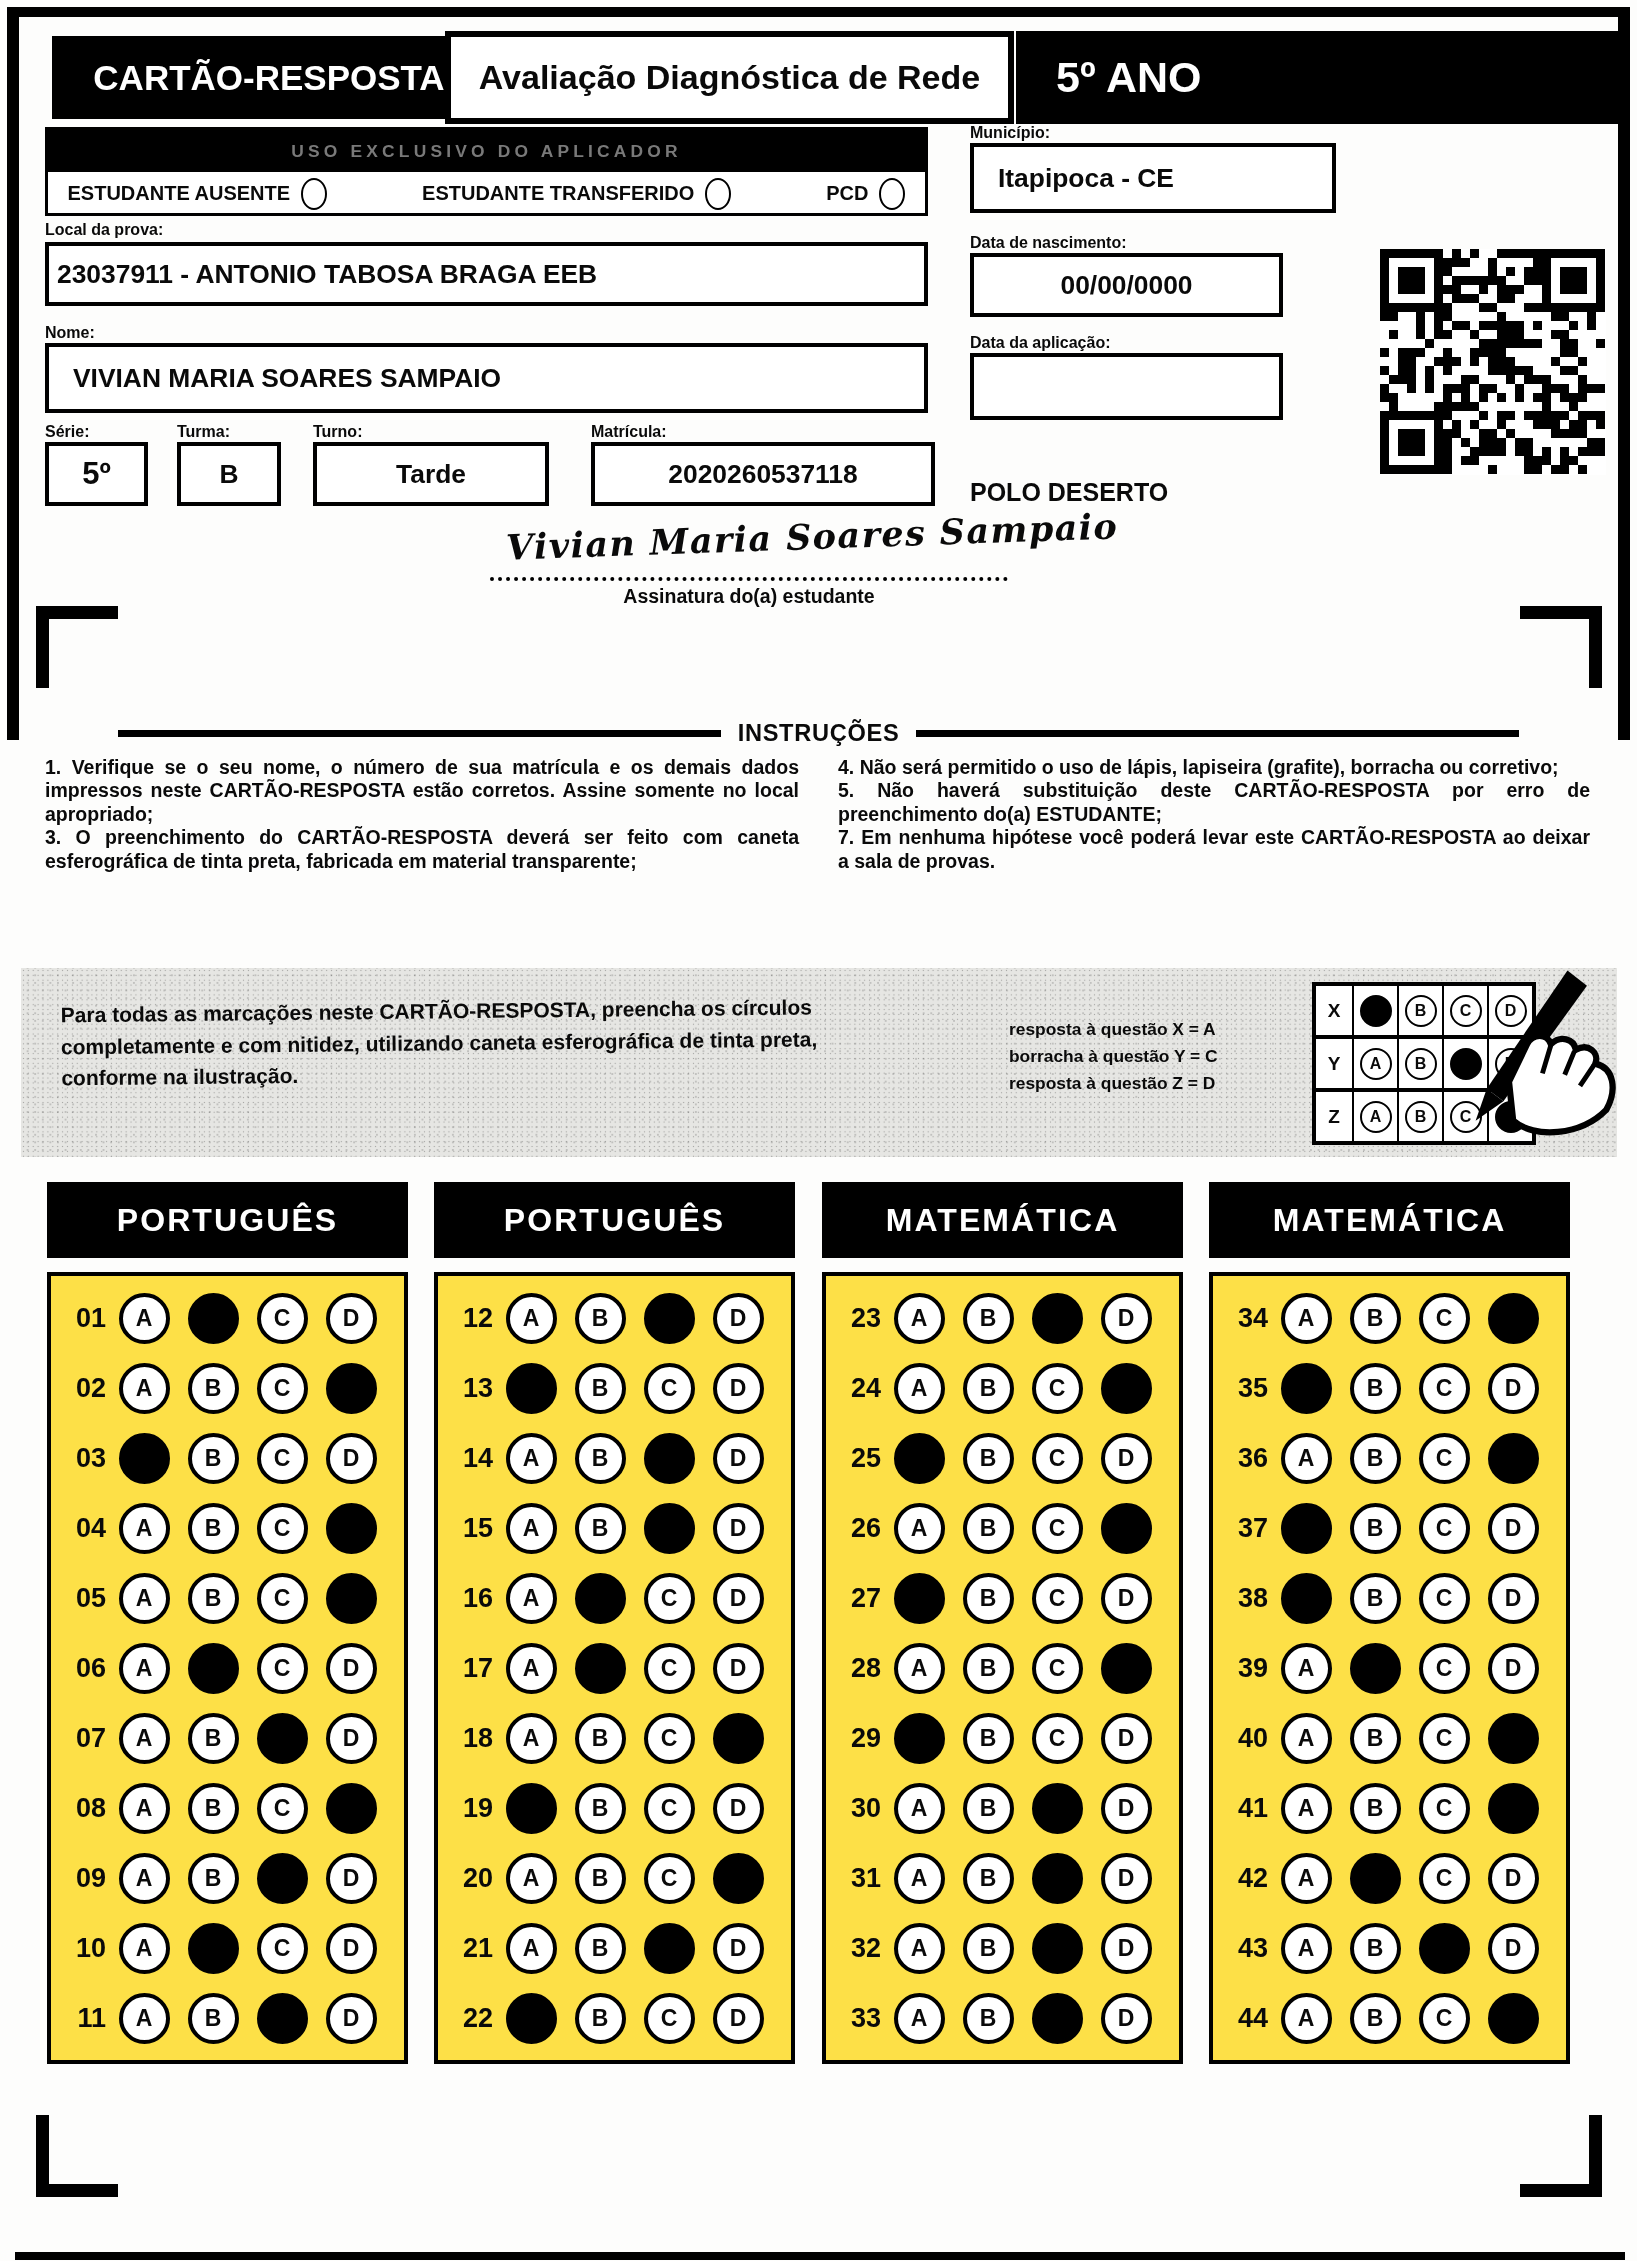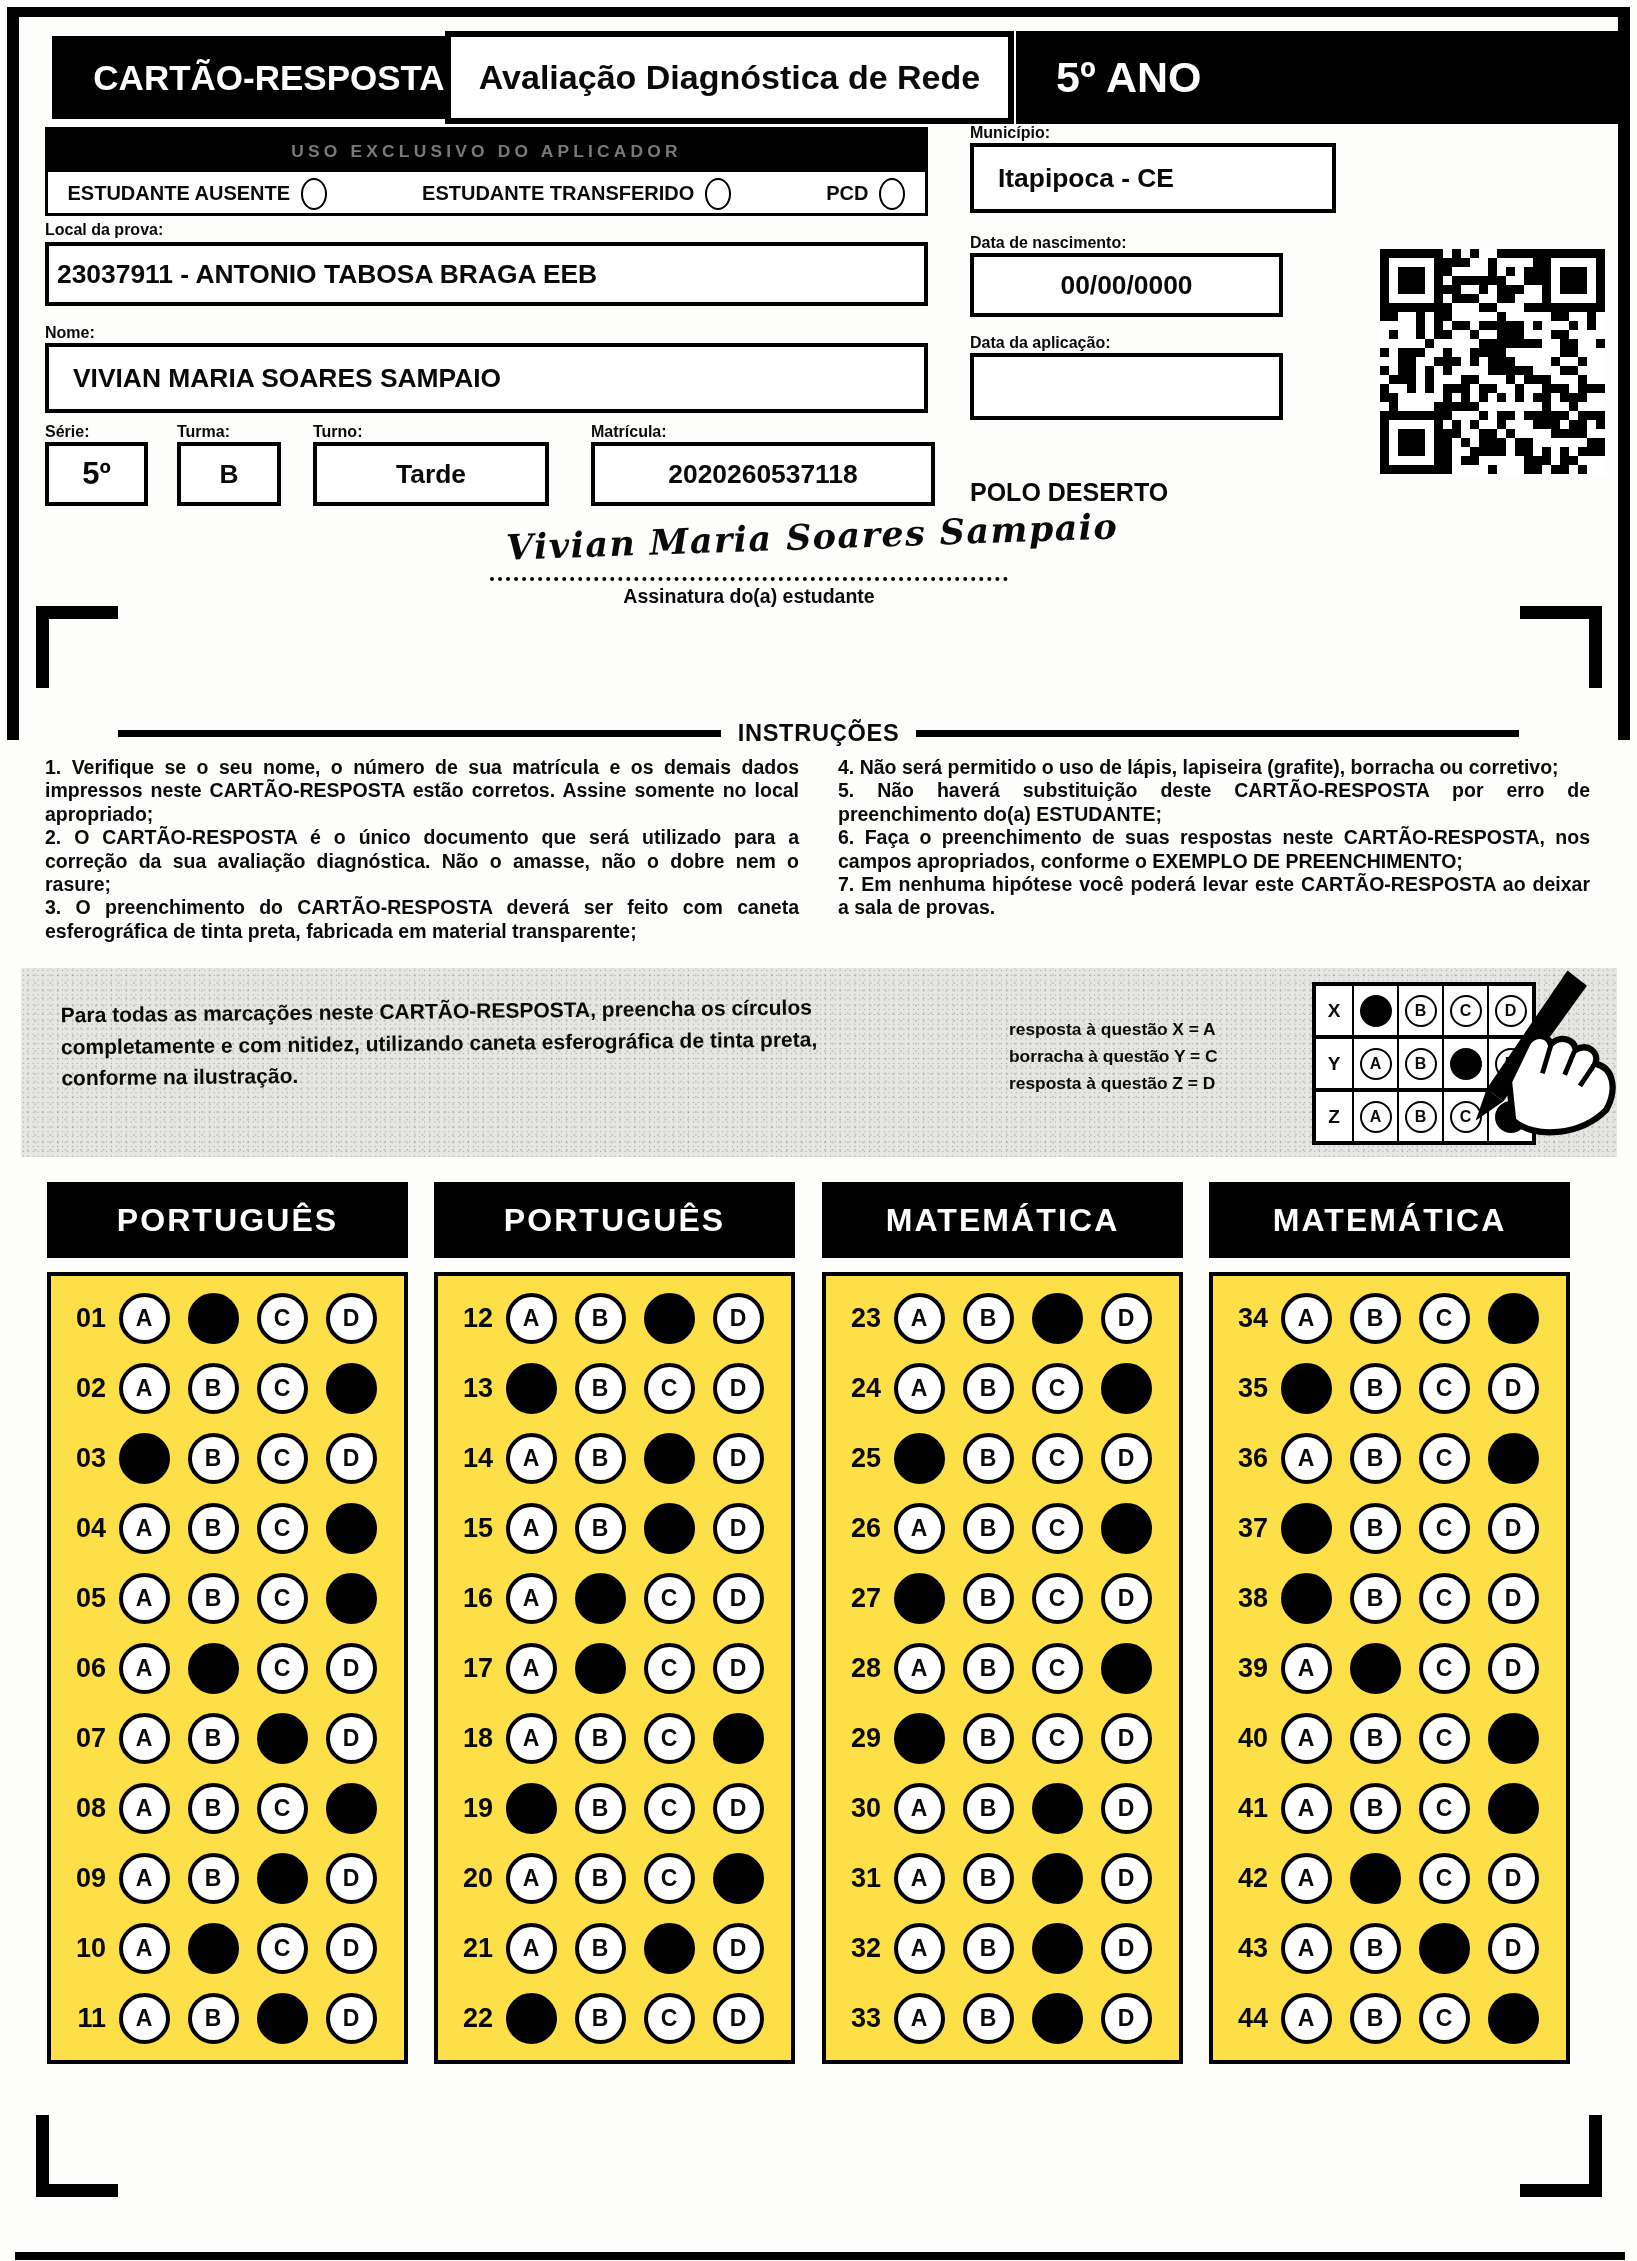--- a/index.html
+++ b/index.html
@@ -781,27 +781,25 @@
   <div class="abs cm bl" style="left:36px;top:2115px;"></div>
   <div class="abs cm br" style="left:1520px;top:2115px;"></div>
 
   <div class="abs ins-titlerow">
     <div class="ins-rule"></div>
     <div class="ins-title">INSTRUÇÕES</div>
     <div class="ins-rule"></div>
   </div>
   <div class="abs ins-col ins-left">
       <p>1. Verifique se o seu nome, o número de sua matrícula e os demais dados impressos neste CARTÃO-RESPOSTA estão corretos. Assine somente no local apropriado;</p>
-      <p>2. O CARTÃO-RESPOSTA é o único documento que será utilizado para a correção da sua avaliação diagnóstica. Não o amasse, não o dobre nem o rasure;</p>
       <p>3. O preenchimento do CARTÃO-RESPOSTA deverá ser feito com caneta esferográfica de tinta preta, fabricada em material transparente;</p>
     </div>
   <div class="abs ins-col ins-right">
       <p>4. Não será permitido o uso de lápis, lapiseira (grafite), borracha ou corretivo;</p>
       <p>5. Não haverá substituição deste CARTÃO-RESPOSTA por erro de preenchimento do(a) ESTUDANTE;</p>
-      <p>6. Faça o preenchimento de suas respostas neste CARTÃO-RESPOSTA, nos campos apropriados, conforme o EXEMPLO DE PREENCHIMENTO;</p>
       <p>7. Em nenhuma hipótese você poderá levar este CARTÃO-RESPOSTA ao deixar a sala de provas.</p>
     </div>
 
   <div class="abs ex-band"></div>
   <div class="abs ex-text">Para todas as marcações neste CARTÃO-RESPOSTA, preencha os círculos completamente e com nitidez, utilizando caneta esferográfica de tinta preta, conforme na ilustração.</div>
   <div class="abs ex-legend">
       <div>resposta à questão X = A</div>
       <div>borracha à questão Y = C</div>
       <div>resposta à questão Z = D</div>
     </div>

